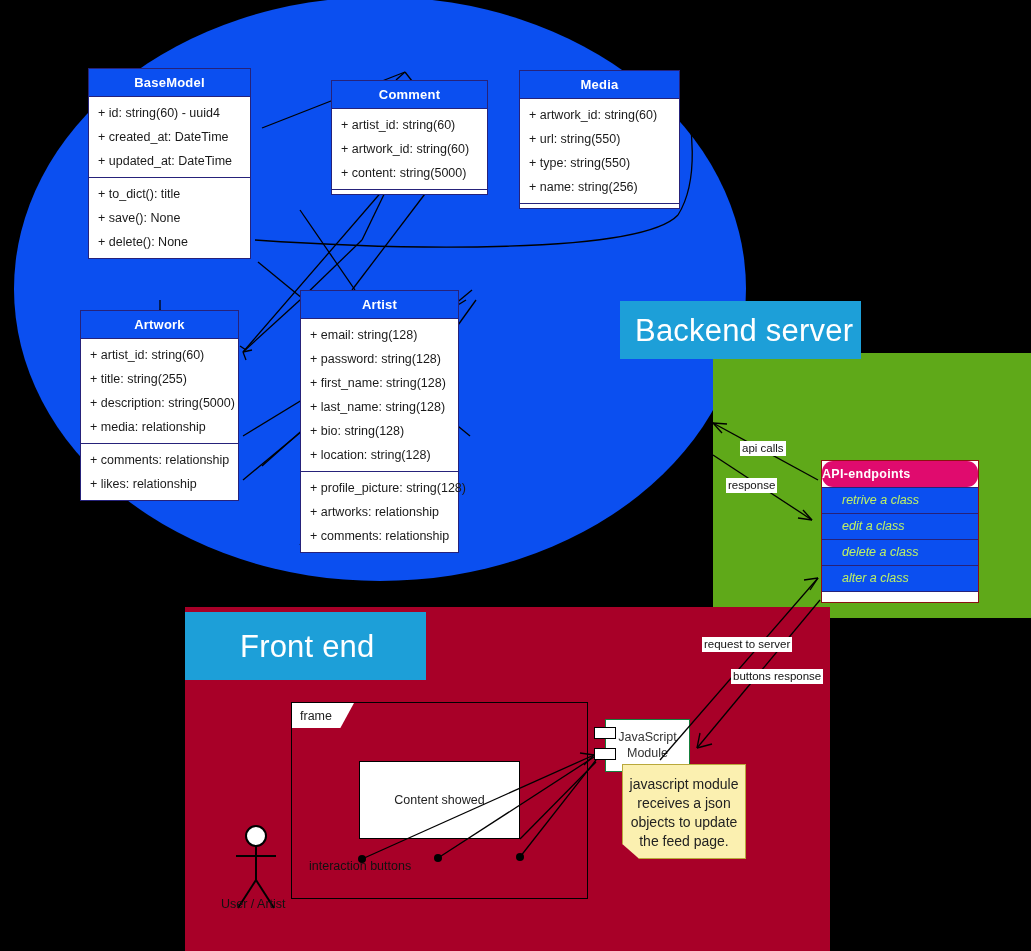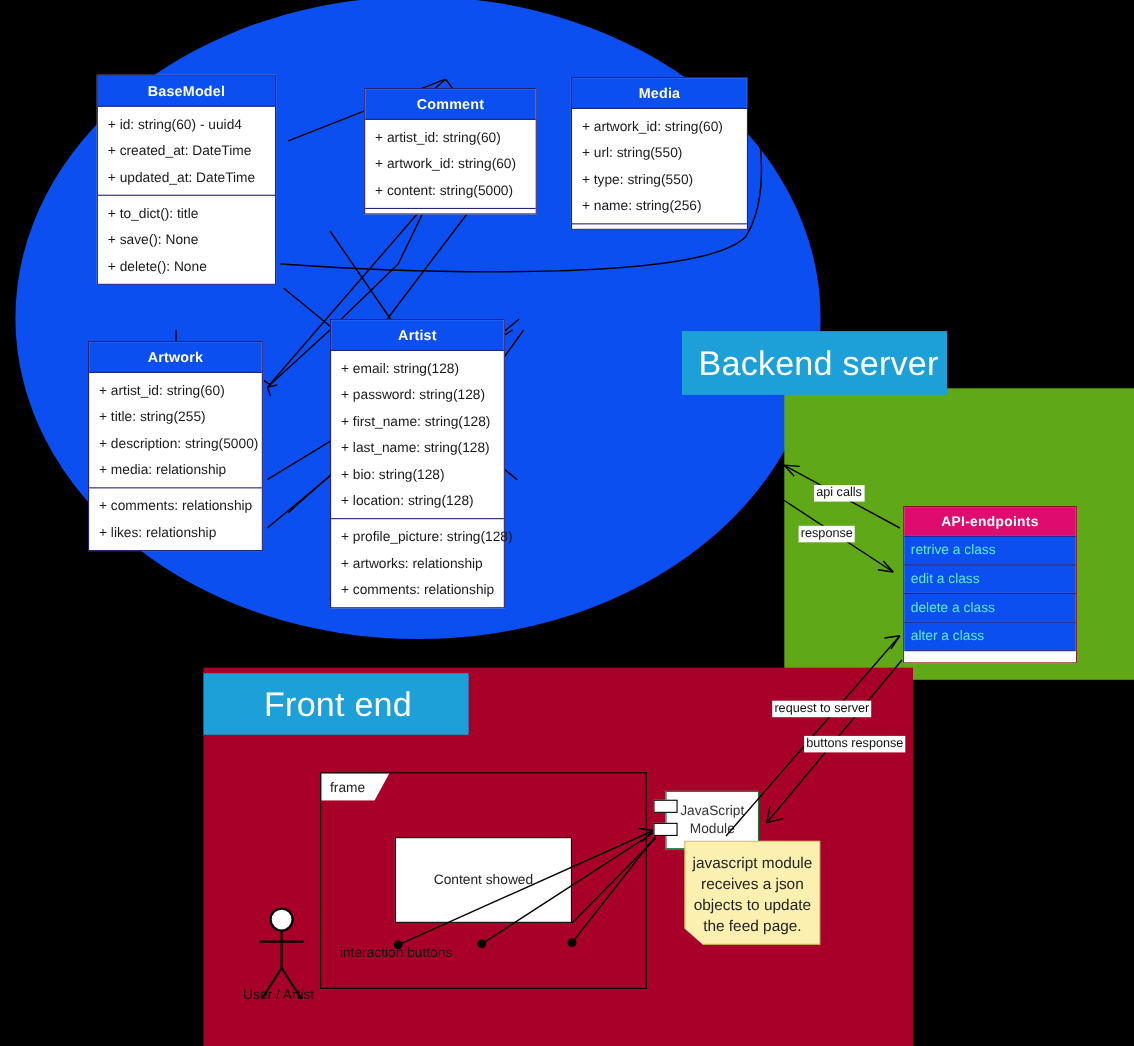--- a/index.html
+++ b/index.html
@@ -66,21 +66,21 @@
     top: 301px;
     width: 241px;
     height: 58px;
     padding-left: 15px;
     box-sizing: border-box;
   }
   .region-label.frontend {
     left: 185px;
     top: 612px;
     width: 241px;
-    height: 56px;
+    height: 68px;
     padding-left: 55px;
     box-sizing: border-box;
   }
 
   
   .uml-class {
     position: absolute;
     background: #ffffff;
     border: 1px solid #26227a;
     box-sizing: border-box;
@@ -124,31 +124,32 @@
     background: #ffffff;
     border: 1px solid #8b1111;
     box-sizing: border-box;
     z-index: 6;
   }
   #api-table .api-title {
     background: #e00b6e;
     color: #ffffff;
     font-weight: bold;
     font-size: 12.5px;
-    text-align: center;
     padding: 6px 0 6px 0;
     letter-spacing: 0.3px;
+    border-radius: 11px;
   }
   #api-table .api-row {
     background: #0b4ff0;
-    color: #5eead4;
-    font-size: 12.5px;
-    padding: 5px 0 6px 6px;
+    color: #bef264;
+    font-size: 12.5px;
+    padding: 5px 0 6px 20px;
     border-top: 1px solid #26227a;
     white-space: nowrap;
+    font-style: italic;
   }
   #api-table .api-foot {
     background: #ffffff;
     height: 10px;
     border-top: 1px solid #26227a;
   }
 
   
   #frame-box {
     position: absolute;

